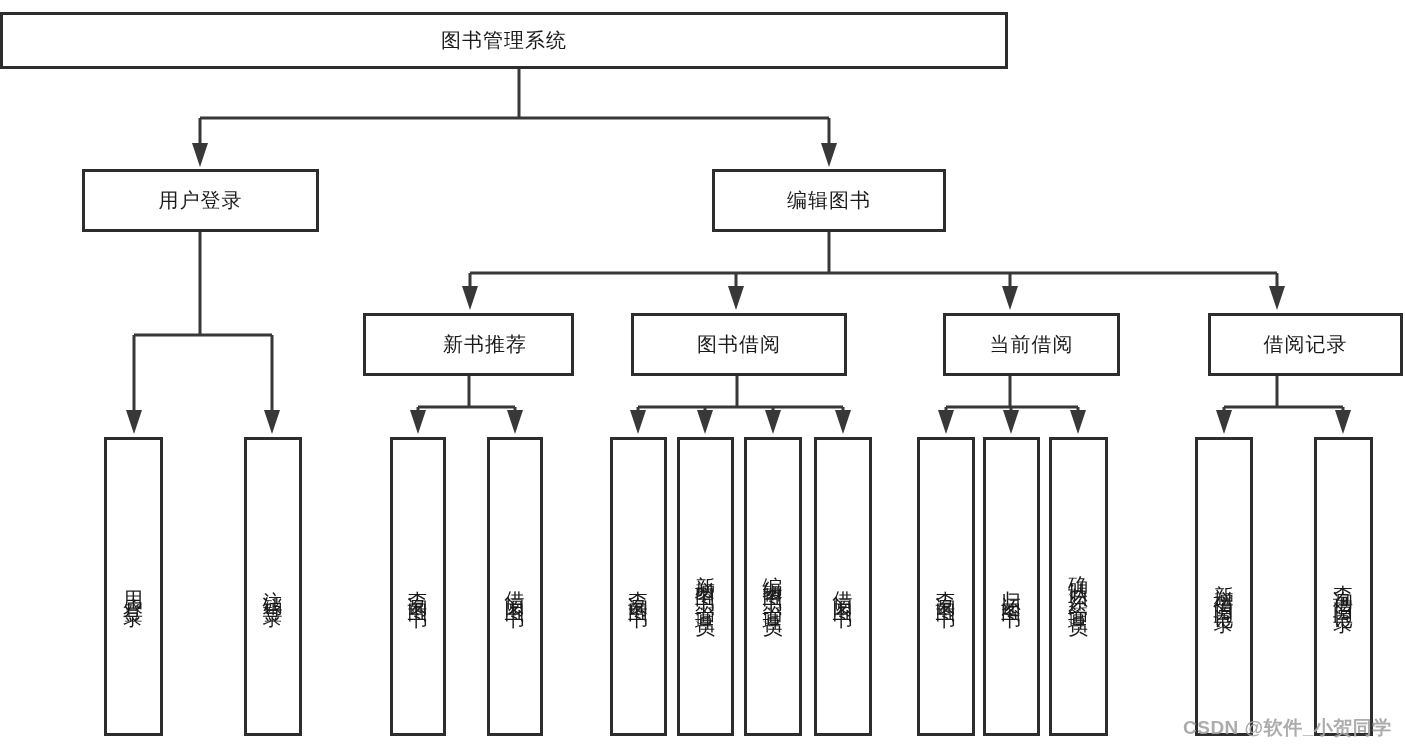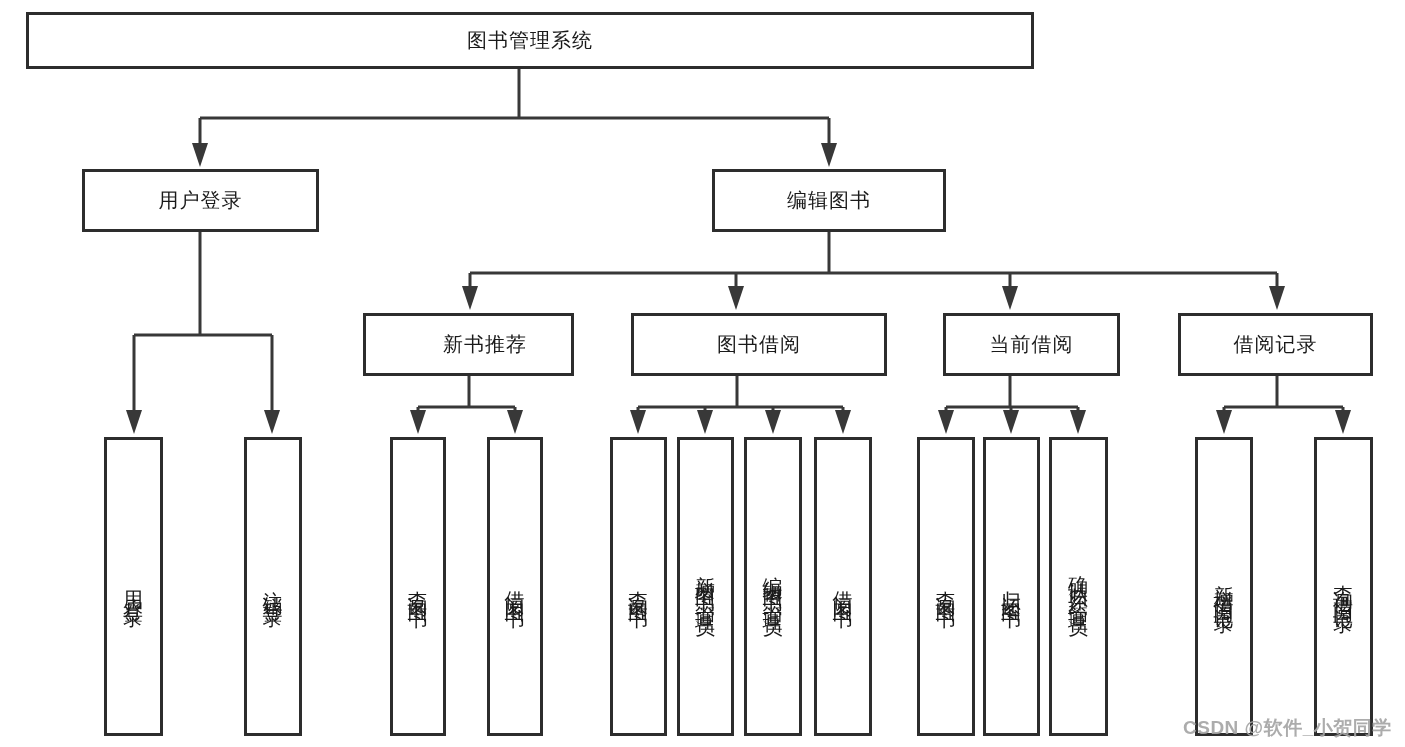--- a/index.html
+++ b/index.html
@@ -39,27 +39,27 @@
     height: 299px;
   }
   .vlabel {
     writing-mode: vertical-rl;
     text-orientation: mixed;
     letter-spacing: 6px;
     line-height: 1;
     white-space: nowrap;
   }
   
-  #node-root            { left: 26px;   top: 12px;  width: 1008px; height: 57px; }
+  #node-root            { left: 0;   top: 12px;  width: 1008px; height: 57px; }
   #node-user-login      { left: 82px;   top: 169px; width: 237px; }
   #node-book-management { left: 712px;  top: 169px; width: 234px; }
   #node-new-book-recommend { left: 363px;  top: 313px; width: 211px; padding-left: 33px; }
-  #node-book-borrow        { left: 631px;  top: 313px; width: 256px; }
+  #node-book-borrow        { left: 631px;  top: 313px; width: 216px; }
   #node-current-borrow     { left: 903px;  top: 313px; width: 177px; margin-left: 40px; }
-  #node-borrow-records     { left: 1178px; top: 313px; width: 195px; text-align: right; }
+  #node-borrow-records     { left: 1208px; top: 313px; width: 195px; text-align: right; }
   #leaf-1  { left: 104px;  width: 59px; }
   #leaf-2  { left: 244px;  width: 58px; }
   #leaf-3  { left: 390px;  width: 56px; }
   #leaf-4  { left: 487px;  width: 56px; }
   #leaf-5  { left: 610px;  width: 57px; }
   #leaf-6  { left: 677px;  width: 57px; }
   #leaf-7  { left: 744px;  width: 58px; }
   #leaf-8  { left: 814px;  width: 58px; }
   #leaf-9  { left: 917px;  width: 58px; }
   #leaf-10 { left: 983px;  width: 57px; }

